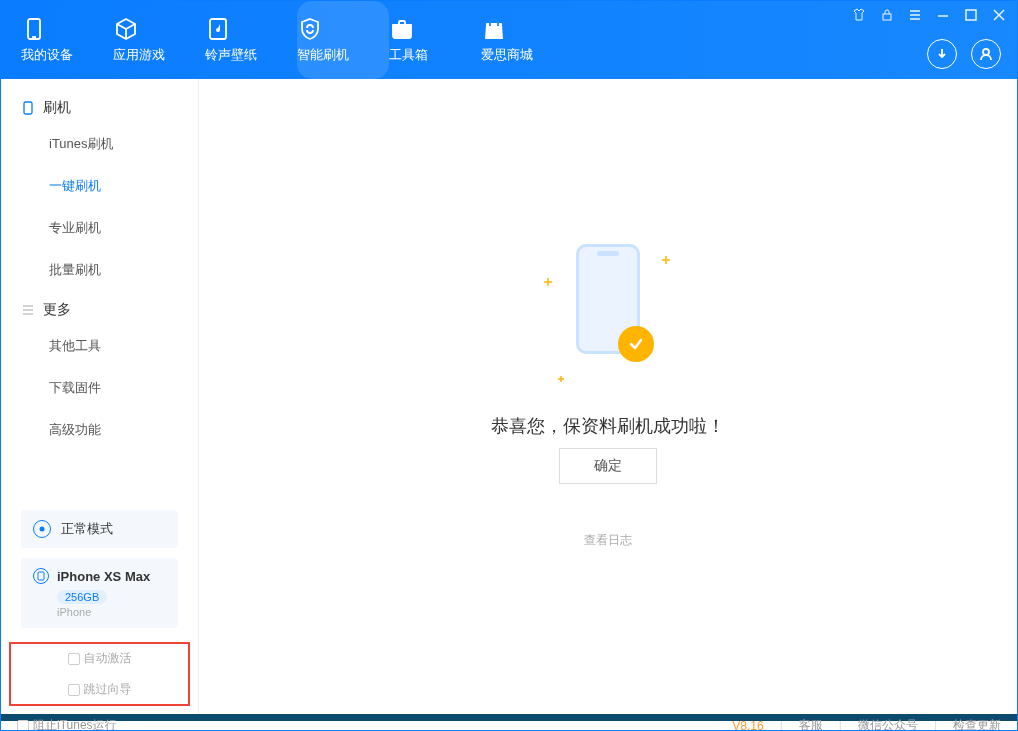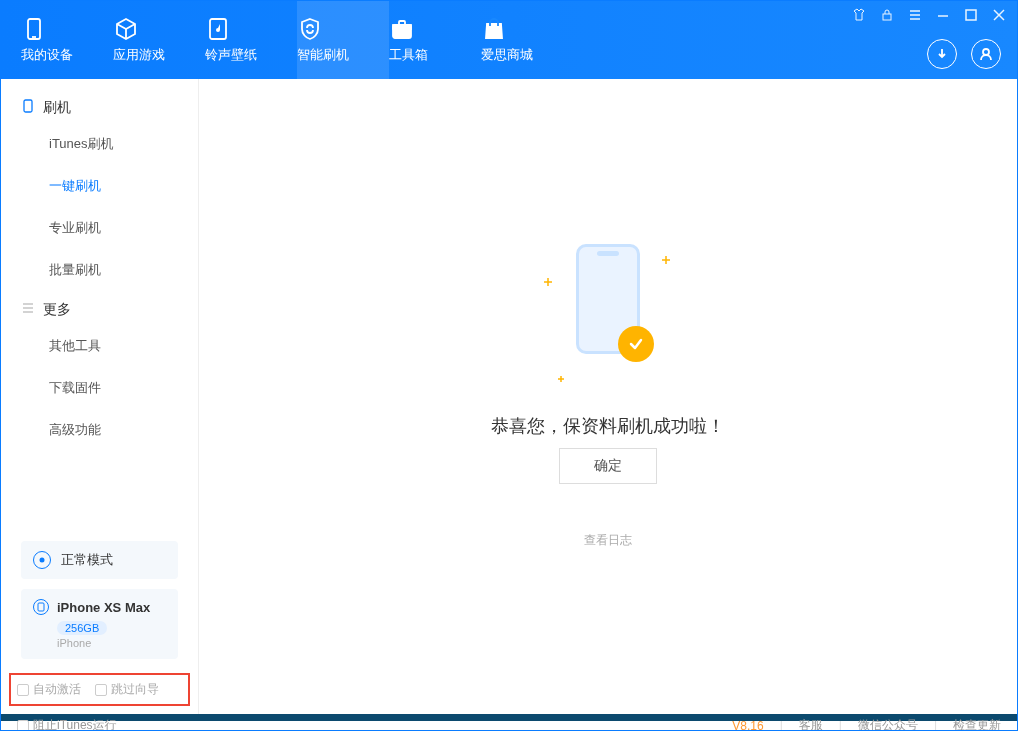--- a/index.html
+++ b/index.html
@@ -6,48 +6,48 @@
 body { background: #fff; width: 1018px; height: 731px; border: 1px solid #0a7cff; display: flex; flex-direction: column; overflow: hidden; }
 
 
 .header { height: 78px; background: linear-gradient(90deg, #0a7cff 0%, #1888ff 100%); display: flex; align-items: center; color: #fff; position: relative; }
 .logo-block { display: flex; align-items: center; padding: 0 18px; gap: 10px; }
 .logo-circle { width: 38px; height: 38px; border: 2.5px solid #fff; border-radius: 50%; display: flex; align-items: center; justify-content: center; font-weight: bold; font-size: 22px; font-style: italic; }
 .brand-text .cn { font-size: 20px; font-weight: 500; letter-spacing: 1px; }
 .brand-text .url { font-size: 11px; opacity: .85; }
 .nav { display: flex; margin-left: 20px; height: 100%; }
 .nav-item { width: 92px; display: flex; flex-direction: column; align-items: flex-start; justify-content: center; gap: 4px; cursor: pointer; font-size: 13px; }
-.nav-item.active { background: rgba(255,255,255,0.12); }
+.nav-item.active { background: rgba(255,255,255,0.12); border-radius: 15px; }
 .nav-icon { width: 26px; height: 26px; display: flex; align-items: center; justify-content: center; }
 .nav-icon svg { stroke: #fff; fill: none; stroke-width: 1.8; }
 .header-right { position: absolute; right: 10px; top: 6px; display: flex; gap: 12px; align-items: center; }
 .win-btn { width: 16px; height: 16px; cursor: pointer; opacity: .9; display:flex; align-items:center; justify-content:center; }
 .header-right-lower { position: absolute; right: 16px; bottom: 10px; display: flex; gap: 14px; }
 .circle-btn { width: 30px; height: 30px; border: 1.8px solid #fff; border-radius: 50%; display:flex; align-items:center; justify-content:center; cursor:pointer; }
 
 
 .body { flex: 1; display: flex; min-height: 0; }
 
 
 .sidebar { width: 198px; border-right: 1px solid #eee; display: flex; flex-direction: column; padding-top: 10px; }
-.side-group-header { display: flex; gap: 8px; padding: 10px 20px 6px; font-size: 14px; color: #333; }
+.side-group-header { display: flex; align-items: center; gap: 8px; padding: 10px 20px 6px; font-size: 14px; color: #333; }
 .side-group-header .gicon { width: 14px; height: 14px; display:flex; align-items:center; justify-content:center; }
 .side-item { padding: 12px 20px 12px 48px; font-size: 13px; color: #555; cursor: pointer; }
 .side-item.selected { color: #0a7cff; }
 
 .side-bottom { margin-top: auto; padding: 10px 20px 0; }
 .mode-card, .device-card { background: #f4f8fc; border-radius: 4px; padding: 10px 12px; margin-bottom: 10px; }
 .mode-card { display: flex; align-items: center; gap: 10px; font-size: 13px; color: #333; }
 .mode-card .micon { width: 18px; height:18px; border-radius: 50%; border: 1.5px solid #0a7cff; display:flex; align-items:center; justify-content:center; }
 .device-card .dname { display:flex; align-items:center; gap:8px; font-weight: 600; color: #333; font-size: 13px; }
 .device-card .dicon { width:16px; height:16px; border:1.5px solid #0a7cff; border-radius:50%; display:flex;align-items:center;justify-content:center;}
 .capacity { display:inline-block; margin: 6px 0 2px 24px; background:#e2efff; color:#0a7cff; font-size:11px; padding:1px 8px; border-radius: 10px; }
 .dtype { margin-left: 24px; color:#aaa; font-size:11px; }
 
-.checks { border: 2px solid #e43; padding: 6px 6px; margin: 4px 8px 8px; display:flex; gap: 14px; align-items:center; }
+.checks { border: 2px solid #e43; padding: 6px 6px; margin: 4px 8px 8px; display:flex; gap: 14px; align-items:center;flex-direction:column; }
 .chk { display:flex; align-items:center; gap:4px; font-size:12px; color:#aaa; cursor:pointer; }
 .chkbox { width:12px; height:12px; border:1px solid #ccc; border-radius:2px; }
 
 
 .main { flex: 1; display: flex; flex-direction: column; align-items: center; justify-content: center; }
 .phone-illus { width: 92px; height: 140px; position: relative; margin-bottom: 30px; }
 .phone-body { position:absolute; left:14px; top:0; width:64px; height:110px; border:3px solid #c9e2ff; border-radius:10px; background:#eaf3ff; }
 .phone-body::before { content:""; position:absolute; top:4px; left:50%; transform:translateX(-50%); width:22px; height:5px; background:#c9e2ff; border-radius:3px; }
 .check-badge { position:absolute; right:0; bottom:22px; width:36px; height:36px; background:#ffb400; border-radius:50%; display:flex; align-items:center; justify-content:center; }
 .sparkle { position:absolute; width:8px;height:8px; }

